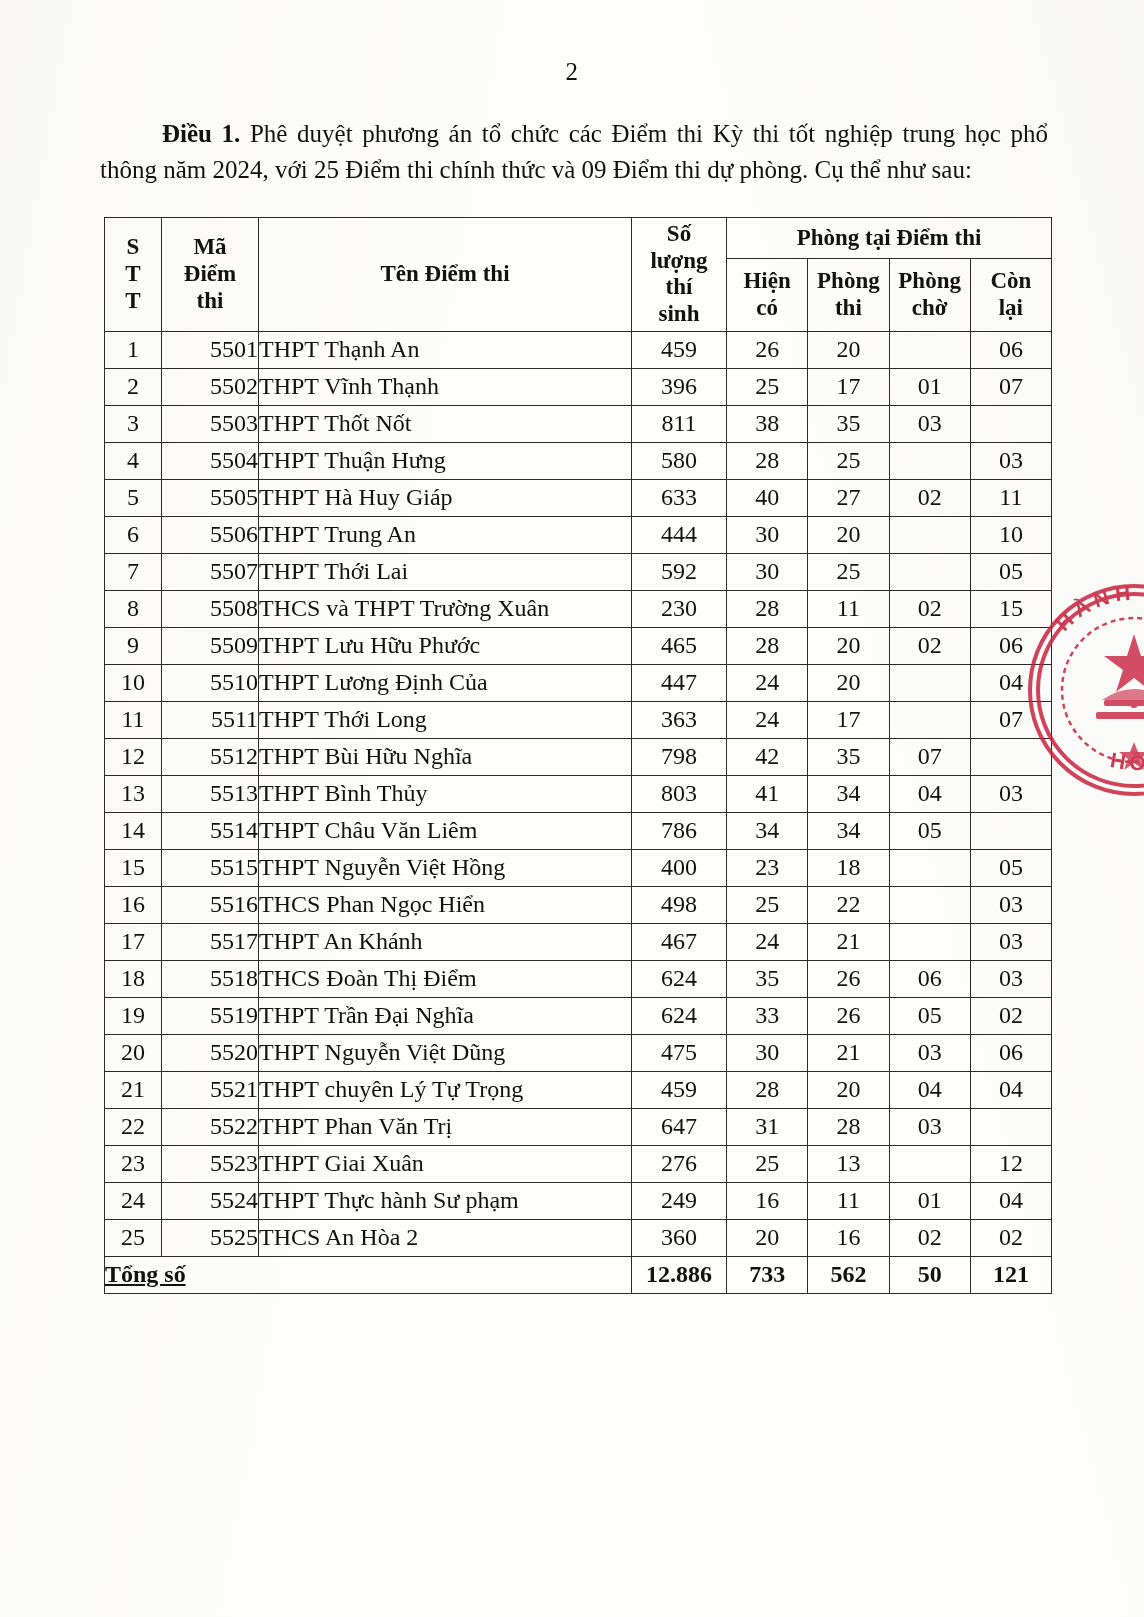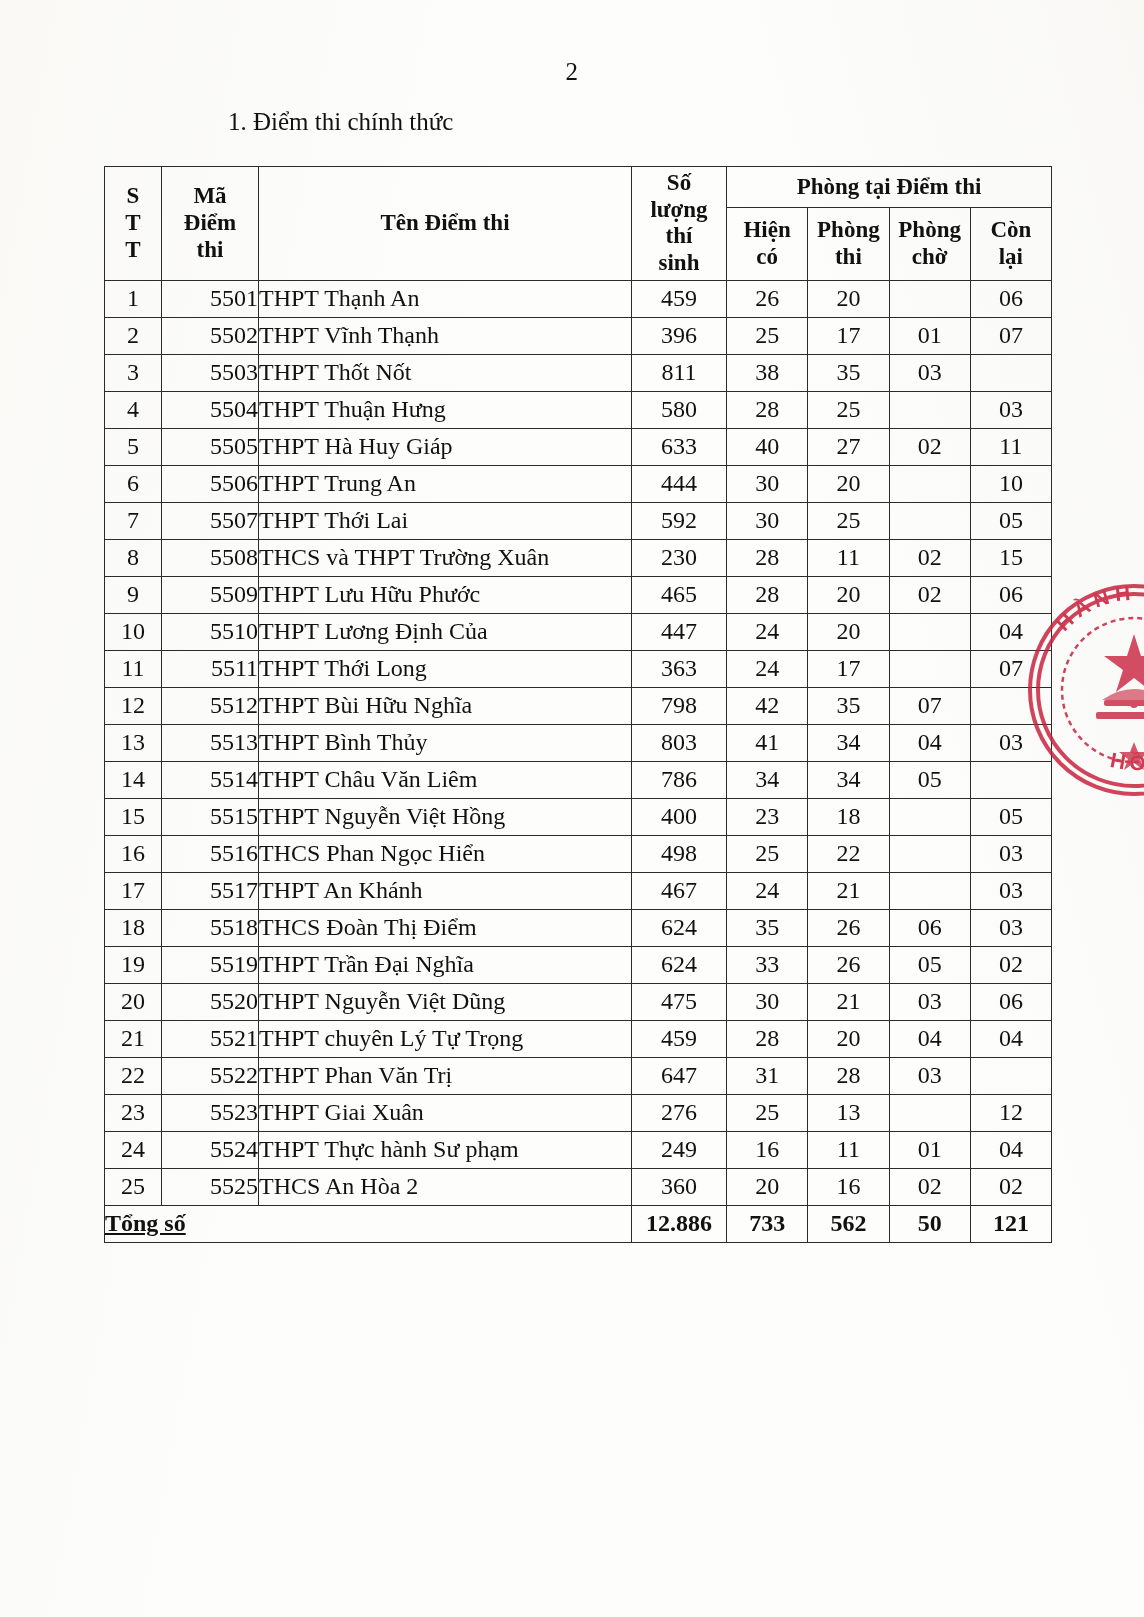--- a/index.html
+++ b/index.html
@@ -139,22 +139,22 @@
 </head>
 <body>
 
 <div class="page">
 
   <div class="content">
 
     <div class="page-number">2</div>
 
 
-
-    <div class="subhead">1. Điểm thi chính thức</div>
+    <p class="para"><b>Điều 1.</b><span> Phê duyệt phương án tổ chức các Điểm thi Kỳ thi tốt nghiệp trung học phổ thông năm 2024, với 25 Điểm thi chính thức và 09 Điểm thi dự phòng. Cụ thể như sau:</span></p>
+
 
     <div class="table-wrap">
       <table class="exam">
         <thead>
           <tr>
             <th class="h-stt" rowspan="2">
               <div>S</div>
               <div>T</div>
               <div>T</div>
             </th>

